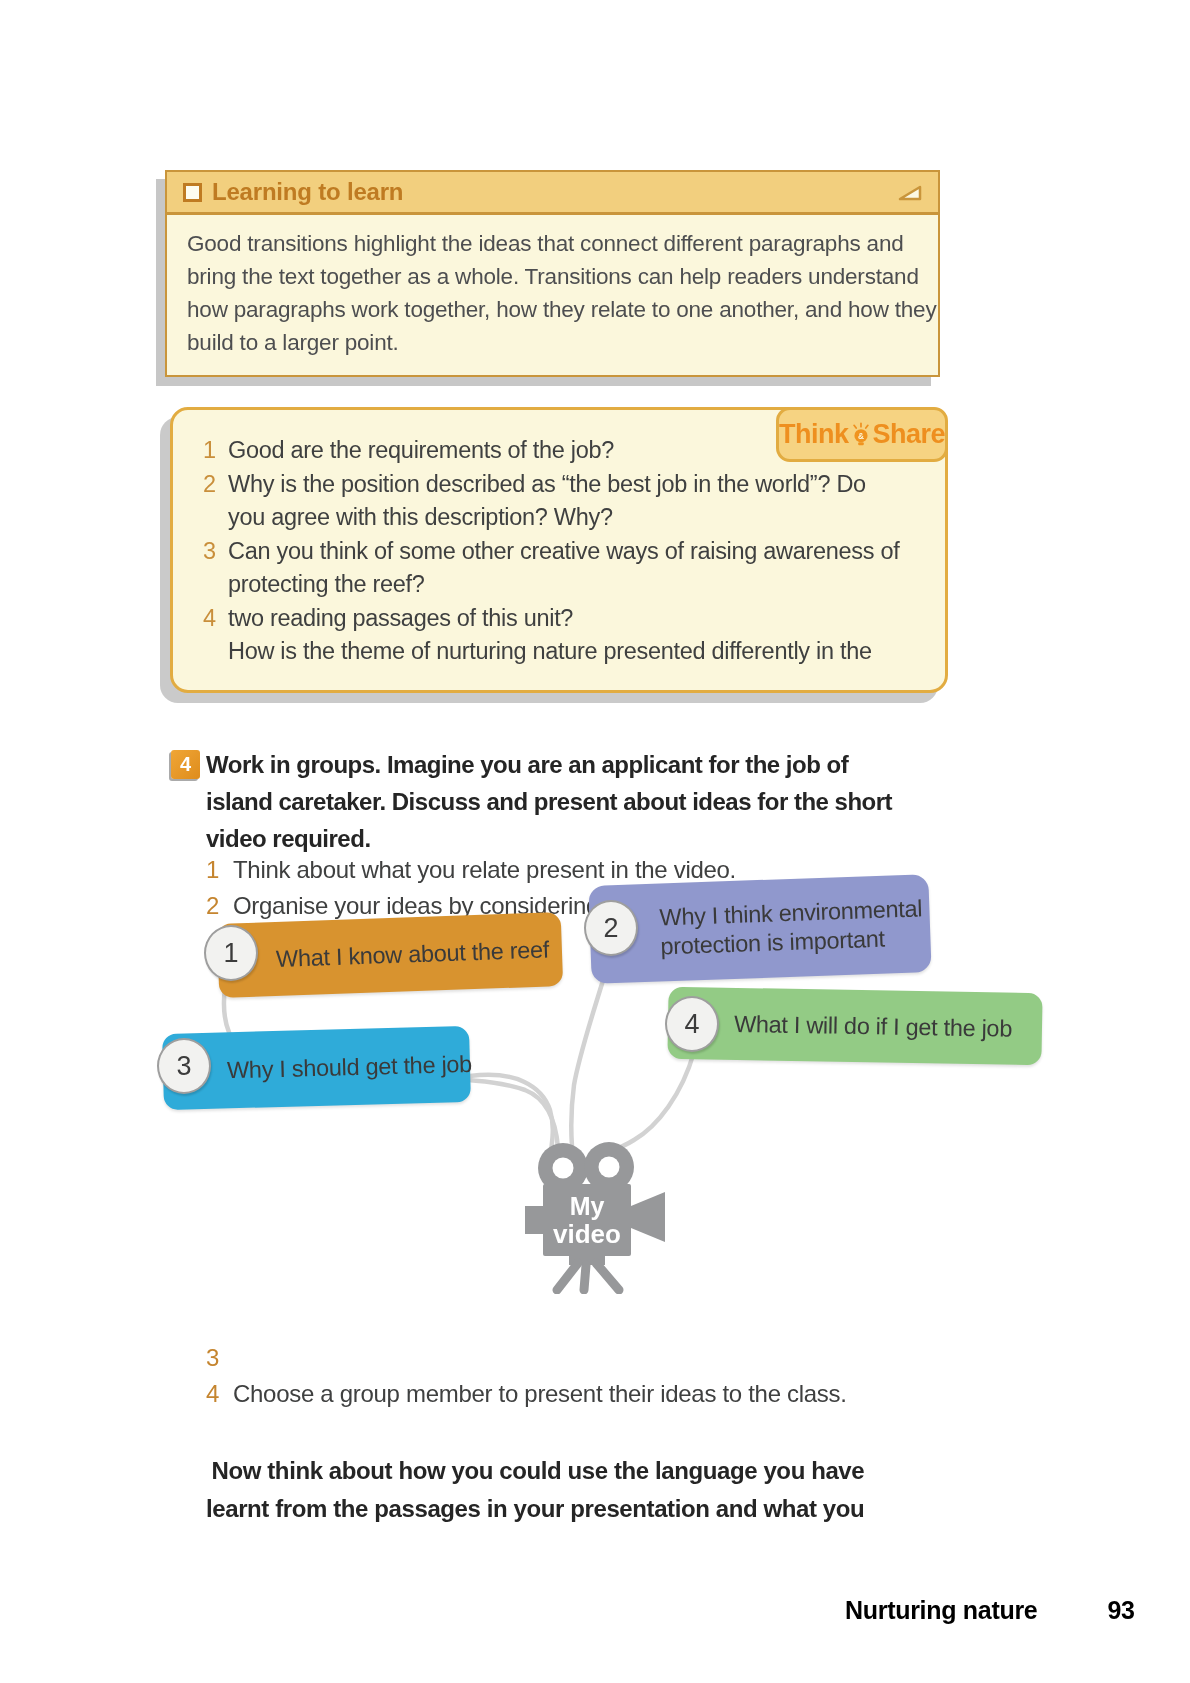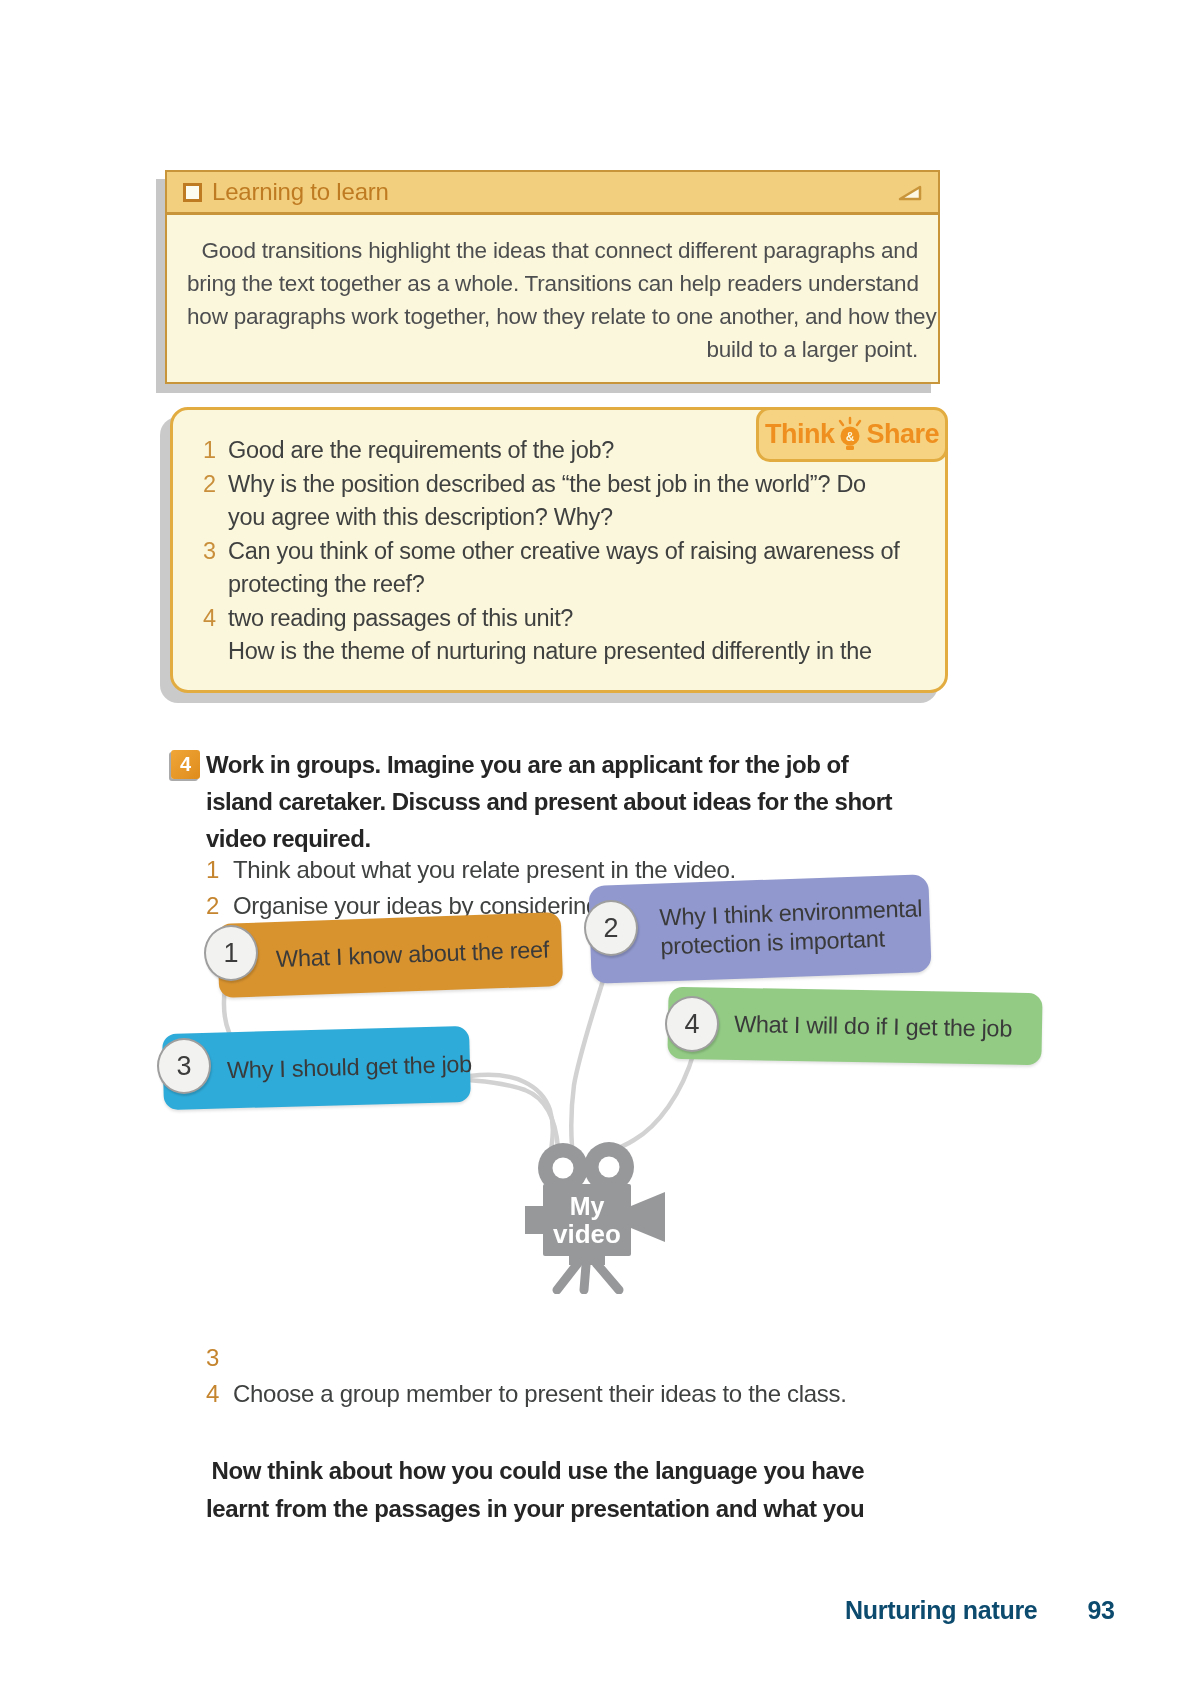--- a/index.html
+++ b/index.html
@@ -14,36 +14,36 @@
     background:#FBF7DC; border:2px solid #C9953B;
     box-shadow:-9px 9px 0 #C7C7C7;
   }
   .lbox-header {
     height:40px; background:#F2CF7E; border-bottom:3px solid #C9953B;
     display:flex; align-items:center; padding:0 16px; gap:10px;
   }
   .checkbox {
     width:13px; height:13px; border:3px solid #BF7B22; background:#FDFCF0; flex:none;
   }
-  .lbox-title { color:#BF7B22; font-weight:normal; font-size:24px; flex:1; letter-spacing:-0.2px; }
+  .lbox-title { color:#BF7B22; font-weight:bold; font-size:24px; flex:1; letter-spacing:-0.2px; }
   .corner-tri { flex:none; margin-top:2px; }
-  .lbox-body { padding:19px 20px 16px 20px;text-align:right; }
+  .lbox-body { padding:12px 20px 16px 20px; }
   .lbox-line {
     font-size:22.5px; color:#4D4E50; line-height:33px;
     white-space:nowrap; letter-spacing:-0.2px;
   }
 
   
   .qbox {
     position:absolute; left:170px; top:407px; width:772px; height:280px;
     background:#FBF7DC; border:3px solid #E2AC41; border-radius:18px;
     box-shadow:-10px 10px 0 #CACACA;
   }
   .ts-badge {
-    position:absolute; top:-3px; right:-3px; width:192px; height:55px;
+    position:absolute; top:-3px; right:-3px; width:172px; height:55px;
     background:#F6D382; border:3px solid #E2AC41; border-radius:14px;
     display:flex; align-items:center; justify-content:center; gap:3px;
     box-sizing:border-box;
   }
   .ts-word { color:#EE8F1F; font-weight:bold; font-size:27px; letter-spacing:-0.5px; }
   .qlist { margin:0; padding:24px 18px 0 30px; list-style:none; }
   .q { display:flex; }
   .qnum { width:25px; flex:none; color:#C98F3B; font-size:23.5px; line-height:33.5px; }
   .qtext { flex:1; }
   .qline {
@@ -100,22 +100,22 @@
   .cam-text { font-weight:bold; fill:#ffffff; font-family:"Liberation Sans","DejaVu Sans",sans-serif; }
 
   
   .note { position:absolute; left:206px; top:1452px;text-align:right; }
   .note-line {
     font-size:24px; font-weight:bold; color:#252525; line-height:38px;
     white-space:nowrap; letter-spacing:-0.4px;
   }
   .footer {
     position:absolute; left:845px; top:1596px;
-    display:flex; gap:50px; align-items:flex-end;
-    font-weight:bold; font-size:25px; color:#0c4a6e; letter-spacing:-0.3px;
+    display:flex; gap:70px; align-items:flex-end;
+    font-weight:bold; font-size:25px; color:#000000; letter-spacing:-0.3px;
   }
 </style>
 </head>
 <body>
 
 <div class="page">
 
   <section class="lbox">
     <div class="lbox-header">
       <span class="checkbox"></span>

